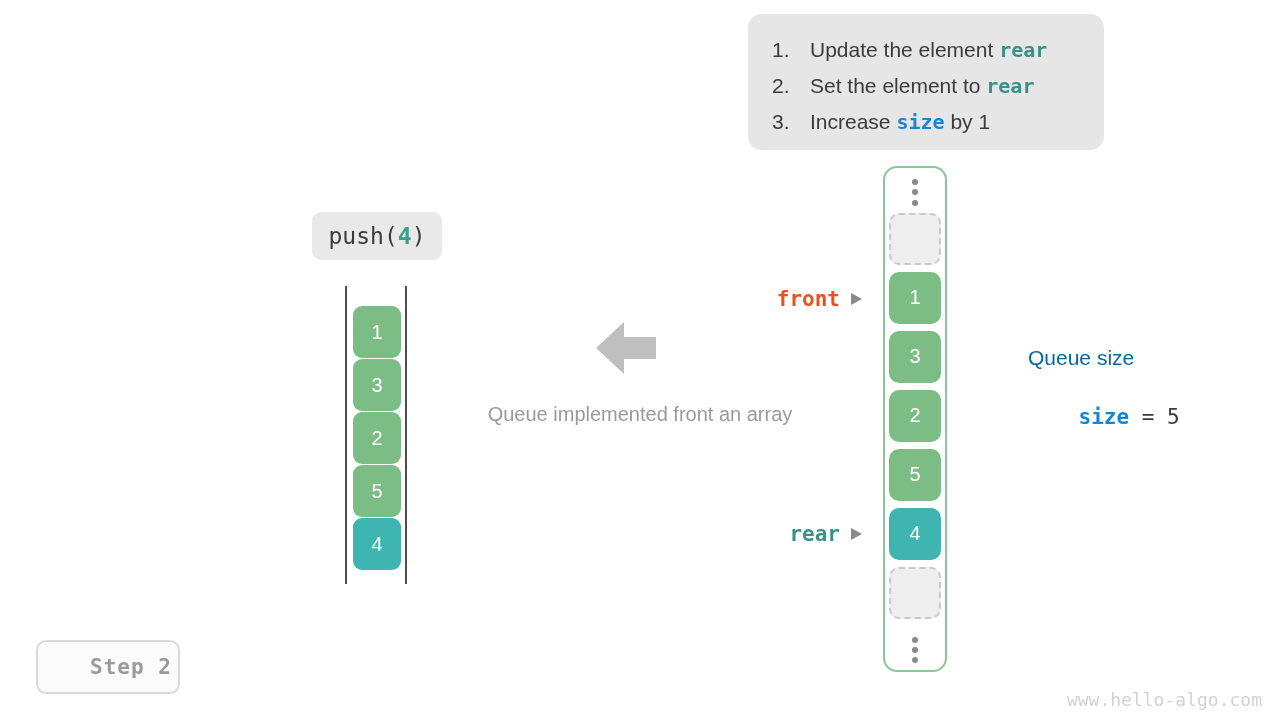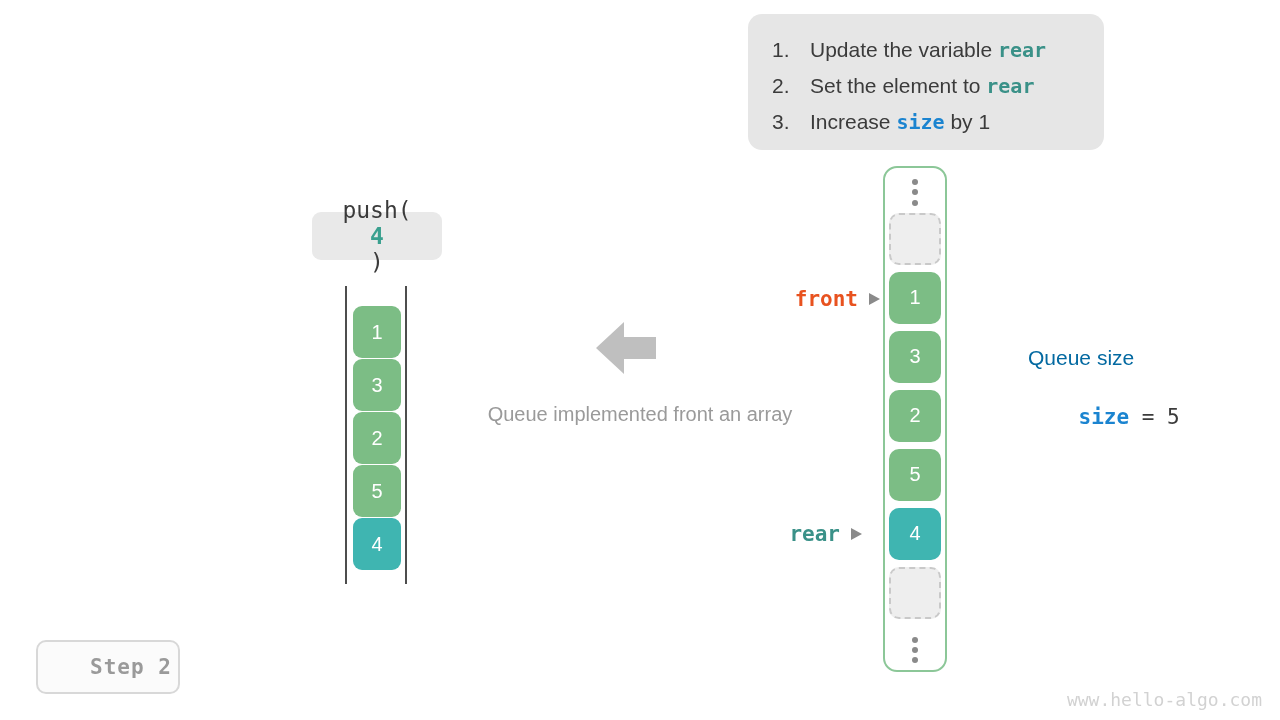--- a/index.html
+++ b/index.html
@@ -64,21 +64,20 @@
     height: 48px;
     background: #e9e9e9;
     border-radius: 9px;
     display: flex;
     align-items: center;
     justify-content: center;
     font-family: "DejaVu Sans Mono", monospace;
     font-size: 23px;
     color: #3b3b3b;
     letter-spacing: 0px;
-    flex-direction: column;
   }
   #push-box .arg {
     color: #3aa08f;
     font-weight: bold;
   }
 
   
   #left-array {
     position: absolute;
     left: 345px;
@@ -186,21 +185,21 @@
 
   
   .ptr {
     position: absolute;
     display: flex;
     align-items: center;
     font-family: "DejaVu Sans Mono", monospace;
     font-weight: bold;
     font-size: 21px;
   }
-  #ptr-front { left: 763px; top: 287px; color: #e8521f; }
+  #ptr-front { left: 745px; top: 287px; color: #e8521f; }
   #ptr-rear  { left: 745px; top: 522px; color: #3a9188; }
   .ptr .lbl { width: 95px; text-align: right; }
   .ptr .arrowhead {
     margin-left: 11px;
     width: 0; height: 0;
     border-top: 6px solid transparent;
     border-bottom: 6px solid transparent;
     border-left: 11px solid #8a8a8a;
   }
 
@@ -256,21 +255,21 @@
     font-size: 18px;
     color: #d2d2d2;
   }
 </style>
 </head>
 <body>
 
 <div id="instructions">
   <div class="instr-row">
     <span class="instr-num">1.</span>
-    <span class="instr-text">Update the variable </span>
+    <span class="instr-text">Update the element </span>
     <span class="mono-teal">rear</span>
     <span class="instr-text"></span>
   </div>
   <div class="instr-row">
     <span class="instr-num">2.</span>
     <span class="instr-text">Set the element to </span>
     <span class="mono-teal">rear</span>
     <span class="instr-text"></span>
   </div>
   <div class="instr-row">

